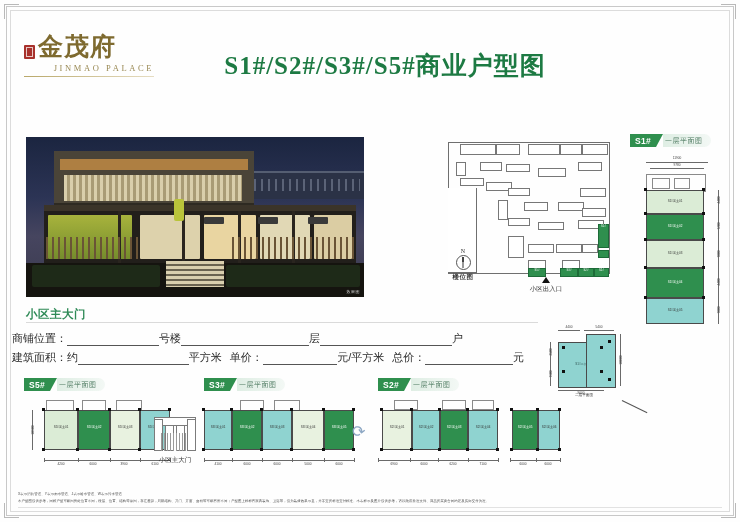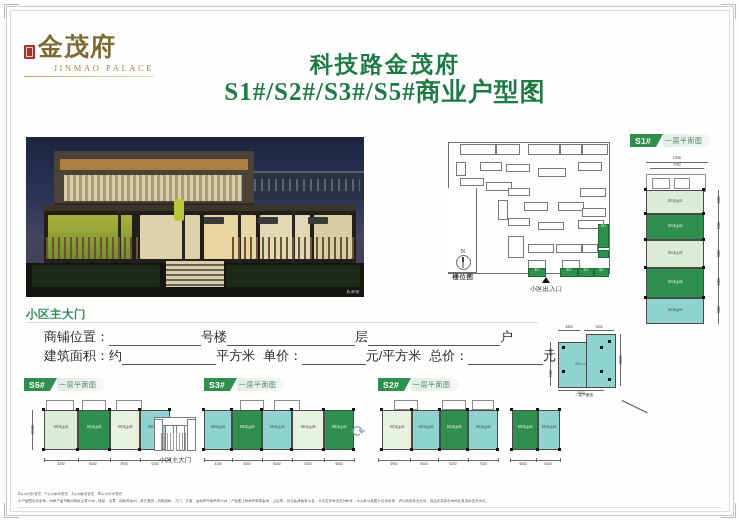--- a/index.html
+++ b/index.html
@@ -51,21 +51,21 @@
   .entry-pylon{position:absolute;left:148px;top:62px;width:10px;height:22px;background:#b9c43a;border-radius:2px;}
   .ground{position:absolute;left:0;top:126px;width:338px;height:34px;background:#15140f;}
   .hedge{position:absolute;top:128px;height:22px;background:#1e2a18;border-radius:2px;}
   .steps{position:absolute;left:140px;top:124px;width:58px;height:26px;background:repeating-linear-gradient(#d9cfae 0 3px,#6a6350 3px 5px);}
   .rail{position:absolute;top:100px;height:22px;background:repeating-linear-gradient(to right,#6a5436 0 2px,transparent 2px 6px);}
   .photo-tag{position:absolute;right:4px;bottom:3px;font-size:4px;color:#cfcfcf;letter-spacing:.5px;}
 
   
   .sec-title{position:absolute;left:26px;top:307px;font-size:11.5px;font-weight:700;color:#2f8a57;letter-spacing:.5px;}
   .sec-rule{position:absolute;left:26px;top:322px;width:512px;height:1px;background:#dadada;}
-  .form{position:absolute;left:44px;top:327px;width:512px;font-size:13px;color:#2b2b2b;}
+  .form{position:absolute;left:12px;top:327px;width:512px;font-size:11px;color:#2b2b2b;}
   .form-row{display:flex;align-items:flex-end;height:19px;white-space:nowrap;}
   .lbl{flex:0 0 auto;}
   .blank{display:inline-block;border-bottom:1px solid #555;height:11px;}
   .b1{width:92px;} .b2{width:128px;} .b3{width:132px;}
   .b4{width:116px;} .b5{width:78px;} .b6{width:92px;}
 
   
   .siteplan{position:absolute;left:432px;top:140px;width:192px;height:158px;}
   .site-outline{position:absolute;left:16px;top:2px;width:160px;height:130px;border:1.2px solid #6f6f6f;}
   .site-notch{position:absolute;left:16px;top:48px;width:28px;height:84px;background:#fff;border-right:1.2px solid #6f6f6f;border-bottom:1.2px solid #6f6f6f;border-left:none;}
@@ -134,21 +134,20 @@
   <div class="logo">
     <div class="logo-row">
       <span class="logo-seal"></span>
       <span class="logo-cn">金茂府</span>
     </div>
     <div class="logo-en">JINMAO PALACE</div>
     <div class="logo-rule"></div>
   </div>
 
   <div class="title-wrap">
-    <div class="title-1">科技路金茂府</div>
     <div class="title-2">S1#/S2#/S3#/S5#商业户型图</div>
   </div>
 
   <div class="hero">
     <div class="sky"></div>
     <div class="upperwing"></div>
     <div class="roofbox"></div>
     <div class="soffit"></div>
     <div class="glazing"></div>
     <div class="canopy"></div>

